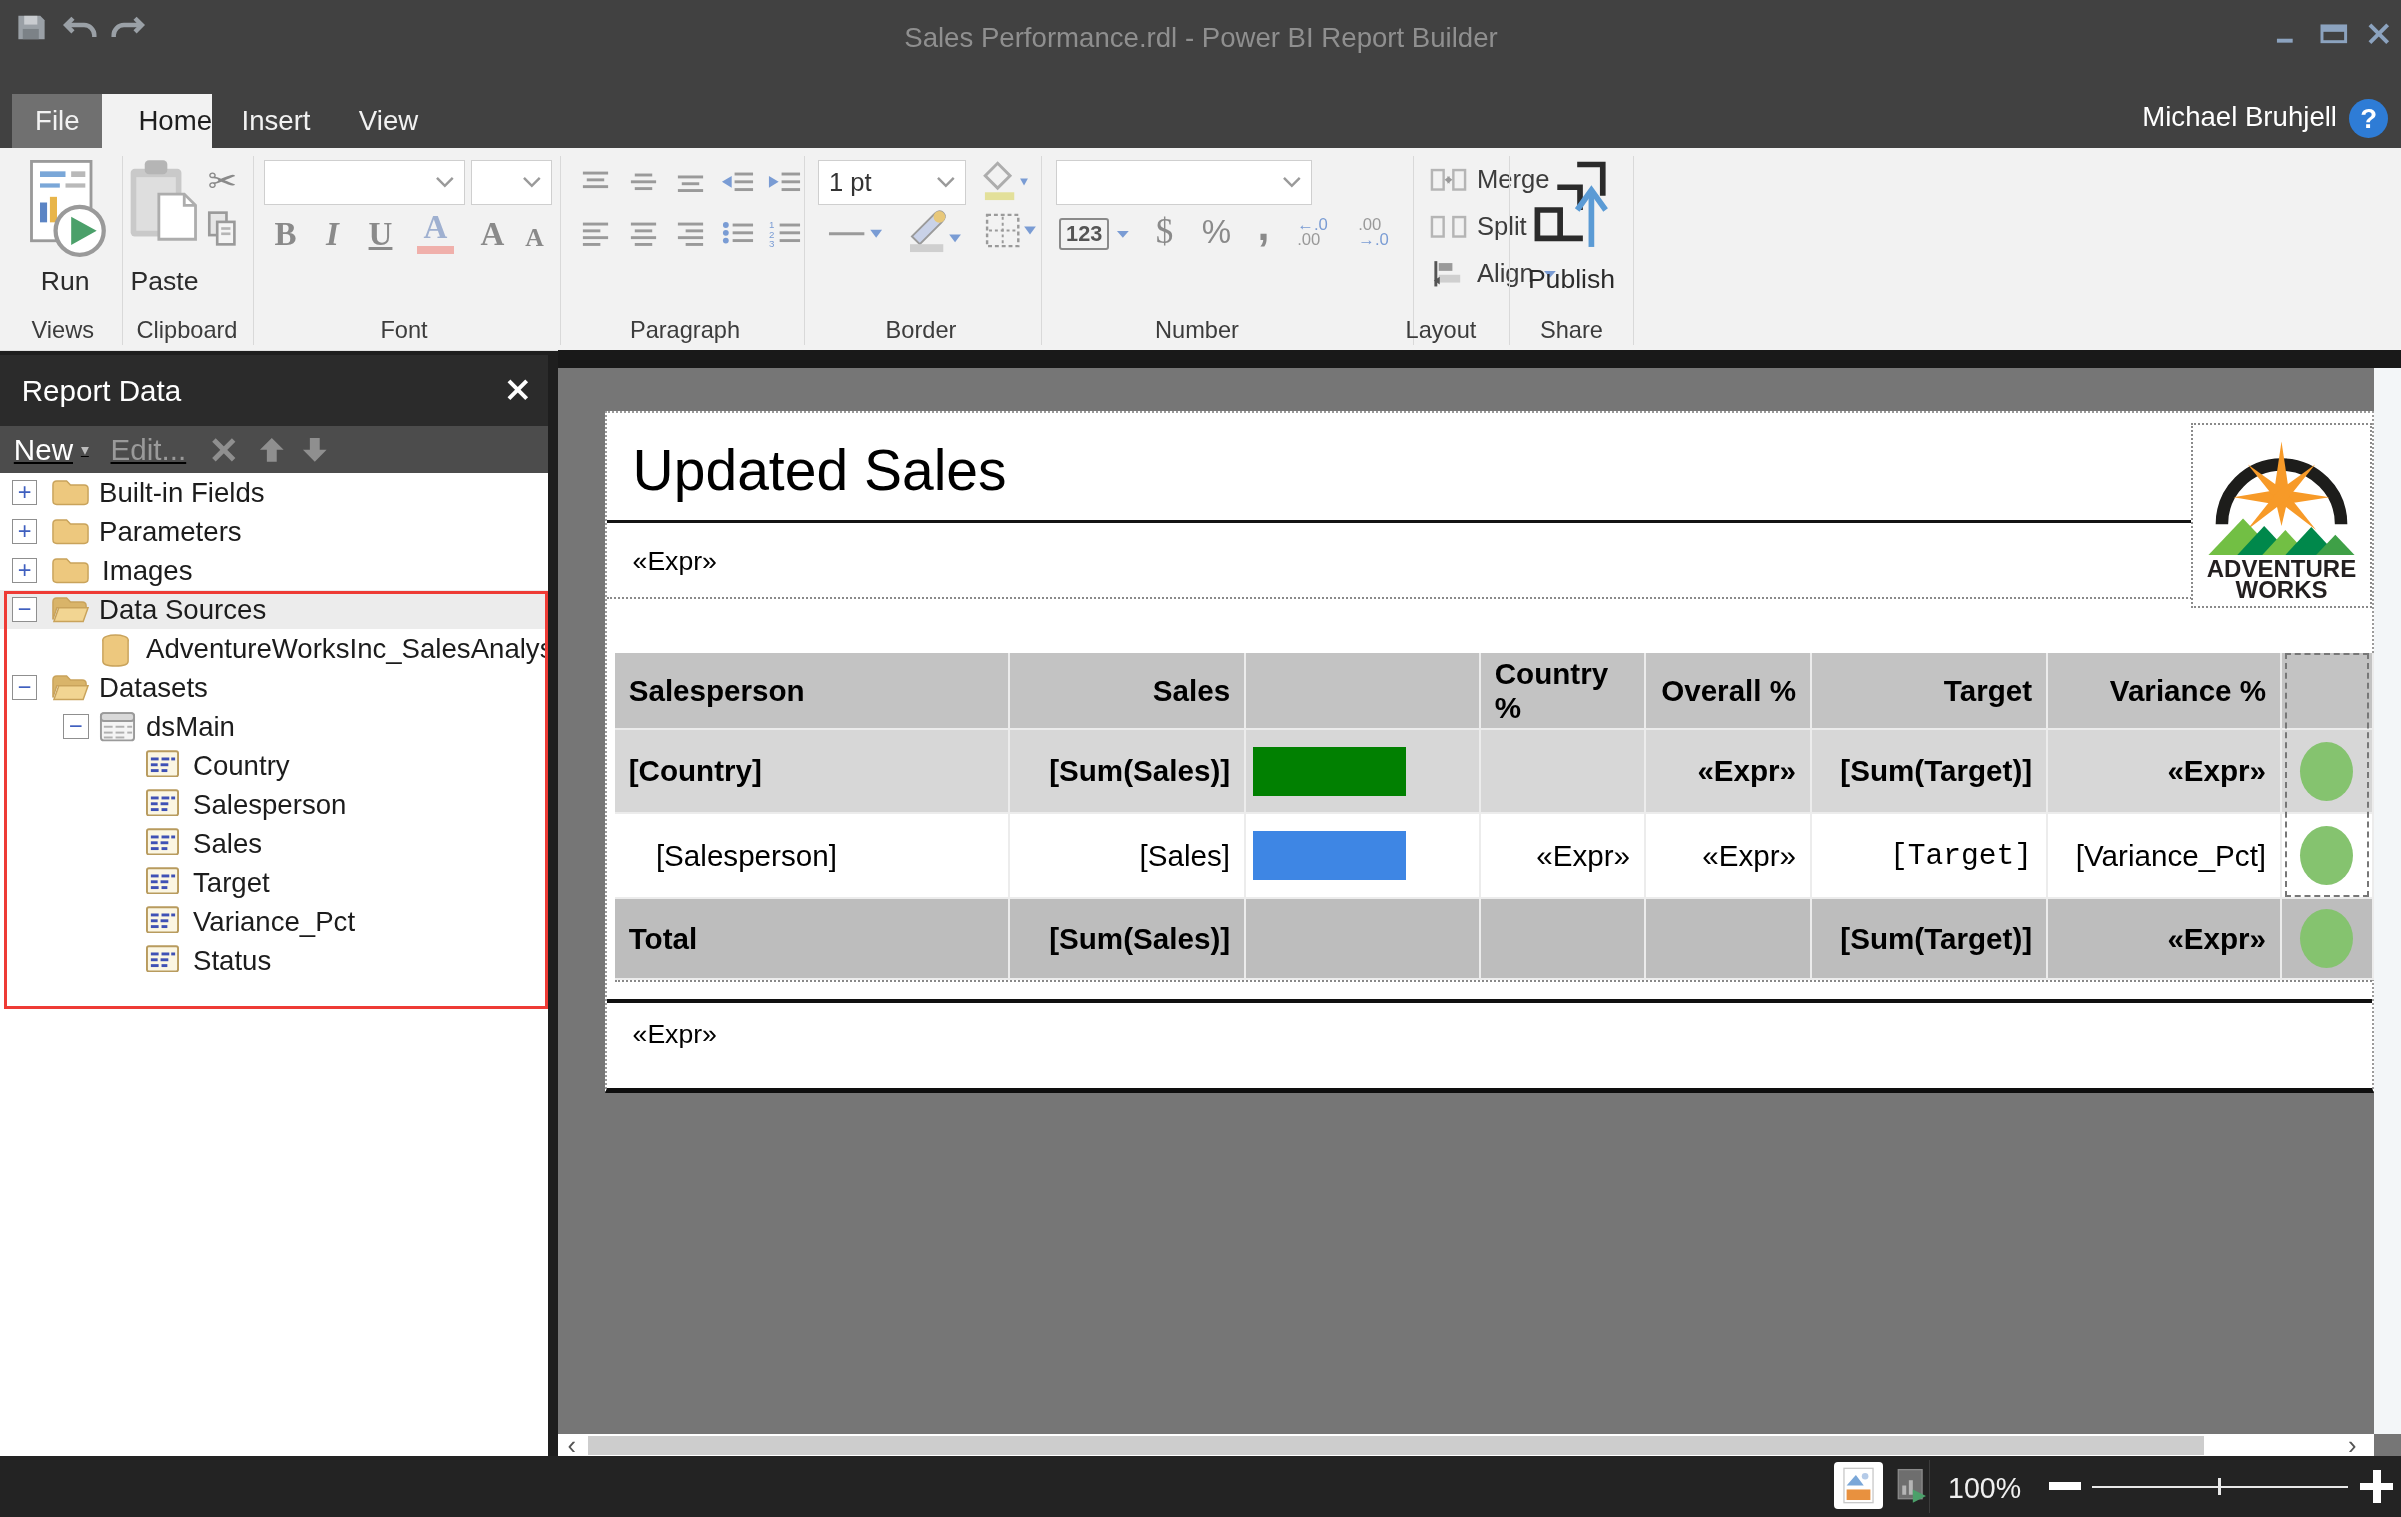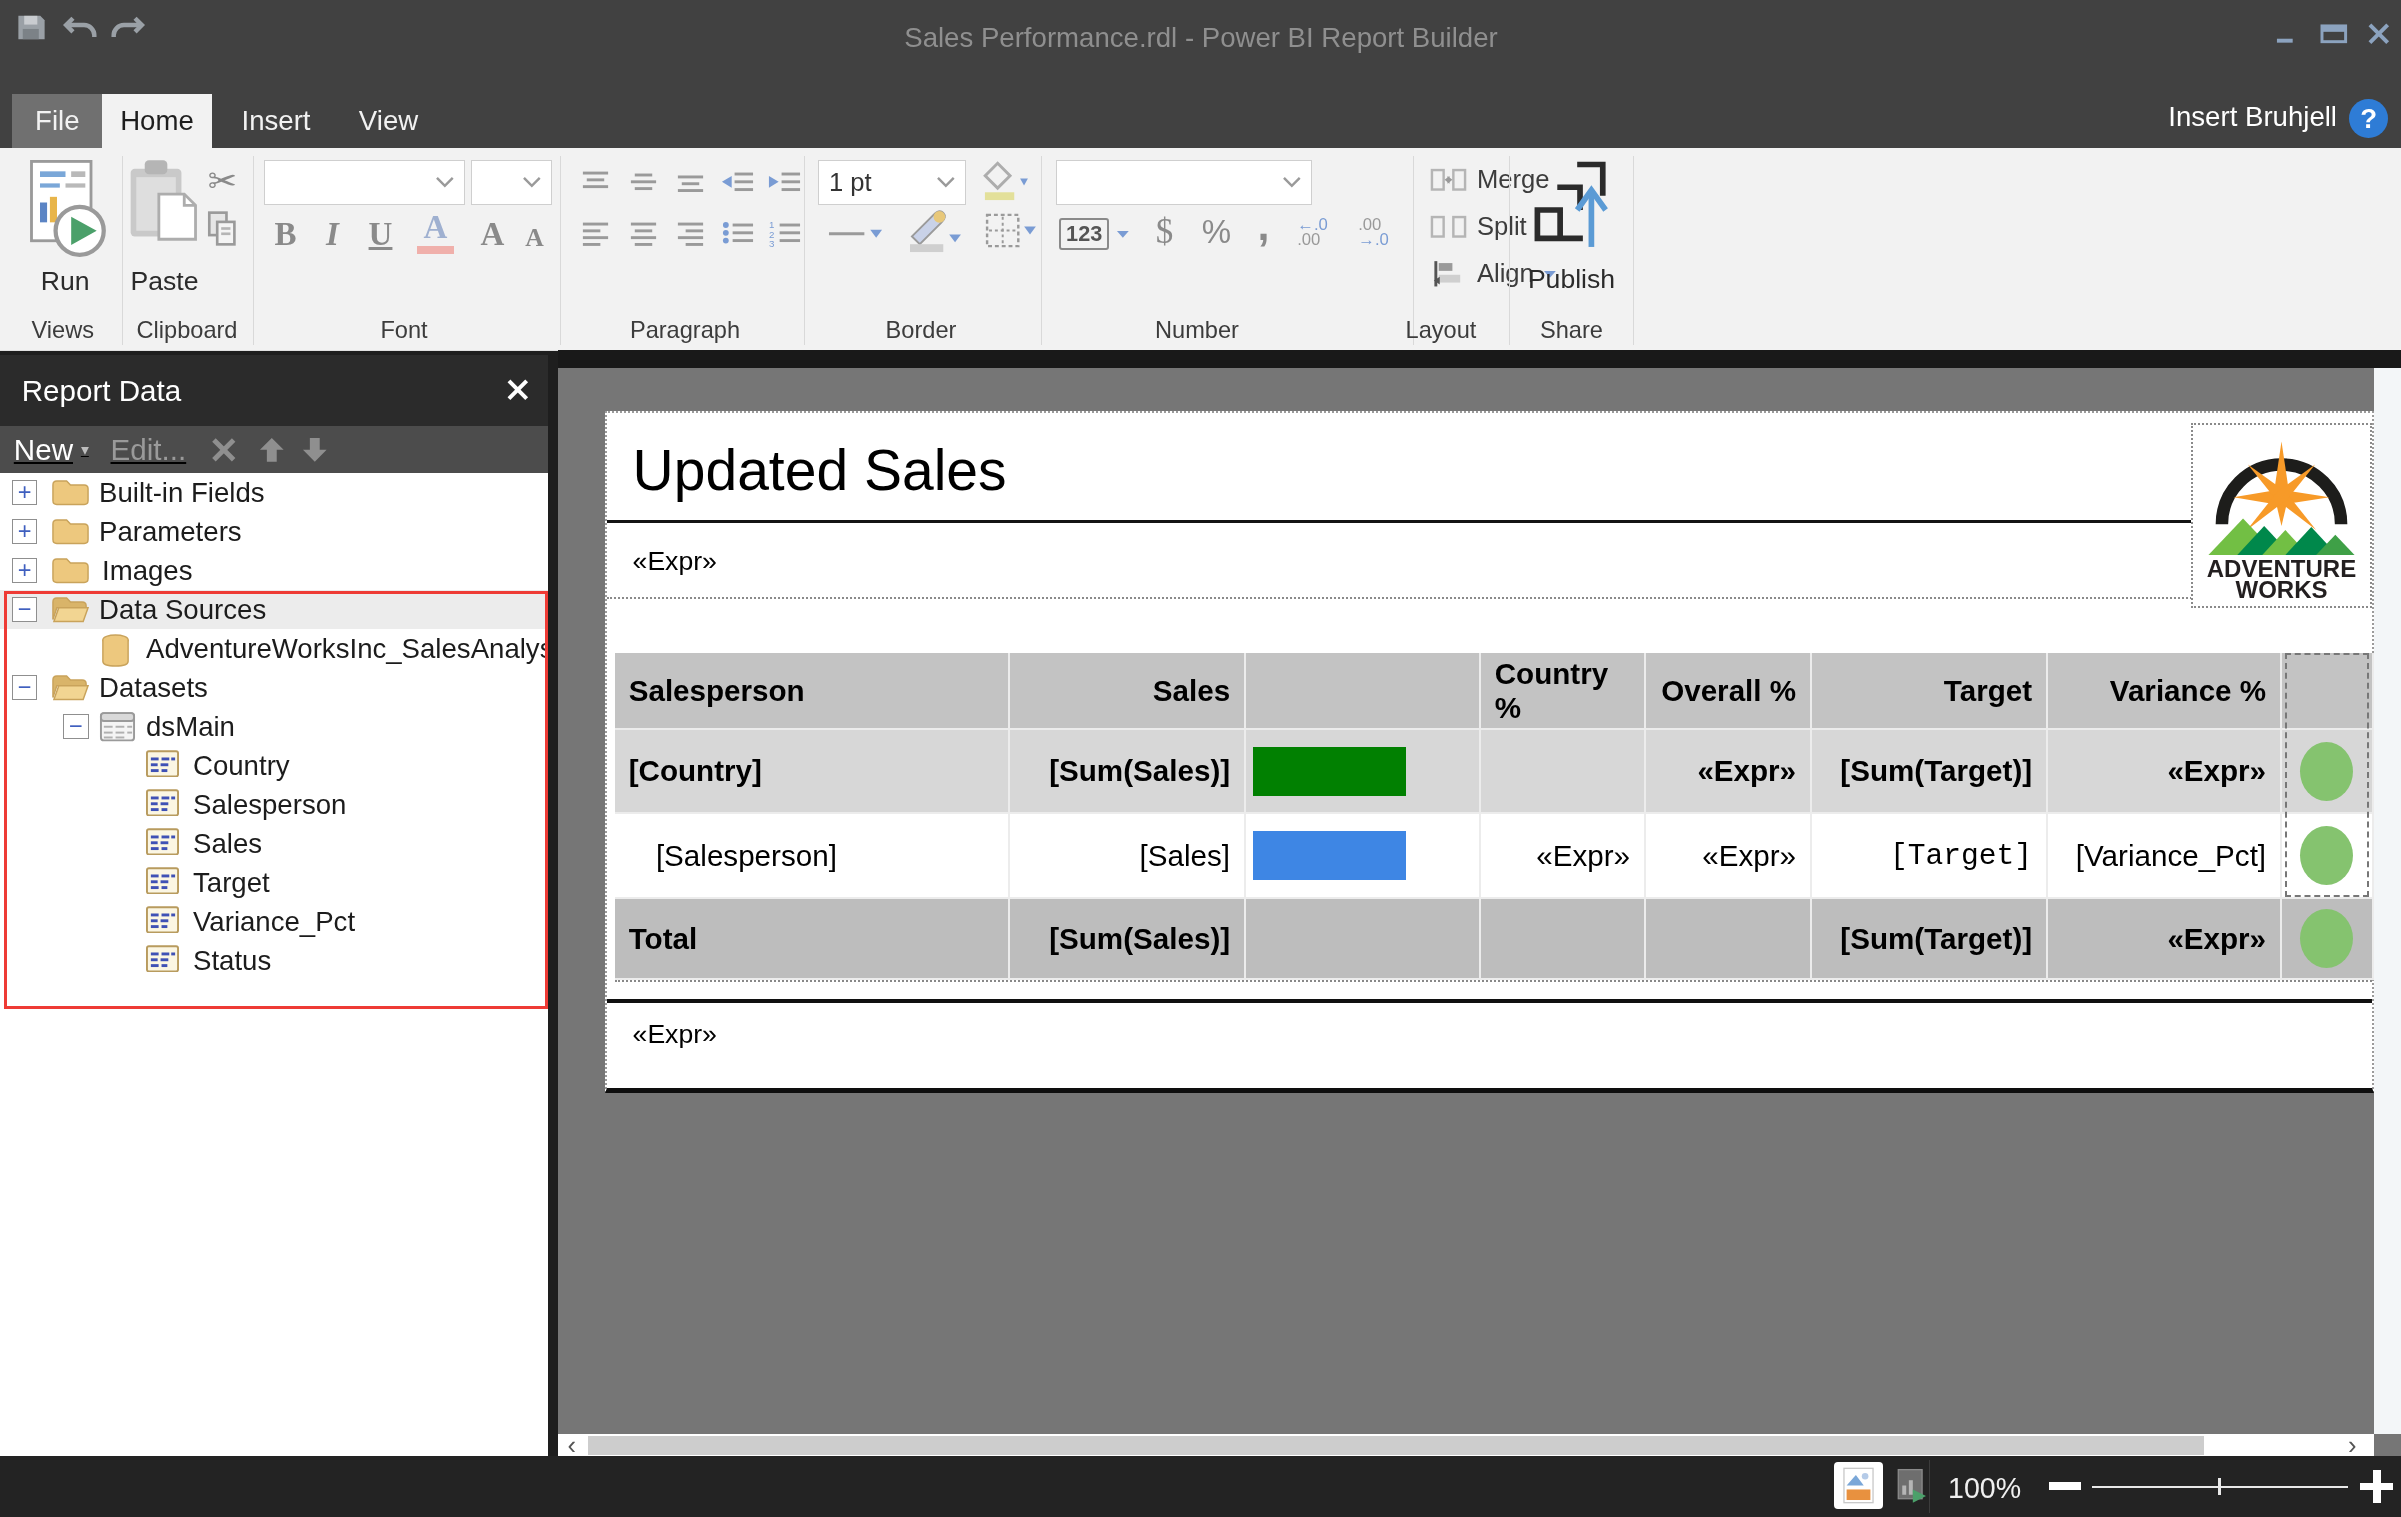--- a/index.html
+++ b/index.html
@@ -7,21 +7,21 @@
         font-family:"Liberation Sans",sans-serif;-webkit-font-smoothing:antialiased;}
   
   #titlebar{position:absolute;left:0;top:0;width:2402px;height:148px;background:#414141;}
   #apptitle{position:absolute;left:0;top:21.7px;width:2402px;text-align:center;color:#8f8f8f;font-size:27.6px;}
   .qat-ic{position:absolute;top:9.9px;width:39px;height:39px;}
   .winbtn{position:absolute;top:17.7px;width:43px;height:33px;display:flex;align-items:center;justify-content:center;}
   
   .tab{position:absolute;top:94px;height:54px;display:flex;align-items:center;justify-content:center;
        font-size:27.6px;color:#f2f2f2;cursor:default;}
   .tab.file{background:#707070;}
-  .tab.active{background:#f2f2f2;color:#1e1e1e;}
+  .tab.active{background:#f2f2f2;color:#1e1e1e;justify-content:flex-end;}
   #username{position:absolute;top:101px;right:65px;font-size:27.6px;color:#fff;}
   #helpbtn{position:absolute;top:99px;right:13.8px;width:39px;height:39px;border-radius:50%;background:#2E7CD6;
            color:#fff;font-weight:bold;font-size:27.6px;display:flex;align-items:center;justify-content:center;}
   
   #ribbon{position:absolute;left:0;top:148px;width:2402px;height:202px;background:#f2f2f2;border-bottom:1px solid #e0e0e0;}
   .gsep{position:absolute;top:7.9px;width:1px;height:189px;background:#d9d9d9;}
   .glabel{position:absolute;top:169px;font-size:23.6px;color:#3c3c3c;text-align:center;}
   .bigbtn{position:absolute;top:7.9px;display:flex;flex-direction:column;align-items:center;font-size:26.6px;color:#2b2b2b;}
   .combo{position:absolute;background:#fff;border:1px solid #cfcfcf;display:flex;align-items:center;font-size:25.6px;color:#333;}
   .combo .chev{margin-left:auto;margin-right:7.9px;}
@@ -136,21 +136,21 @@
     <div class="tab active" style="left:102px;width:110px;">
         <span>Home</span>
       </div>
     <div class="tab" style="left:225px;width:102px;">
         <span>Insert</span>
       </div>
     <div class="tab" style="left:339px;width:99px;">
         <span>View</span>
       </div>
 
-    <div id="username">Insert Bruhjell</div>
+    <div id="username">Michael Bruhjell</div>
     <div id="helpbtn">
         <span>?</span>
       </div>
   </div>
 
   <div id="ribbon">
 
     <div class="bigbtn" style="left:17.7px;width:95px;">
       <svg width="85" height="110" viewBox="0 0 60 76">
         <rect x="6" y="3" width="42" height="56" fill="#fff" stroke="#9a9a9a" stroke-width="2"></rect>

